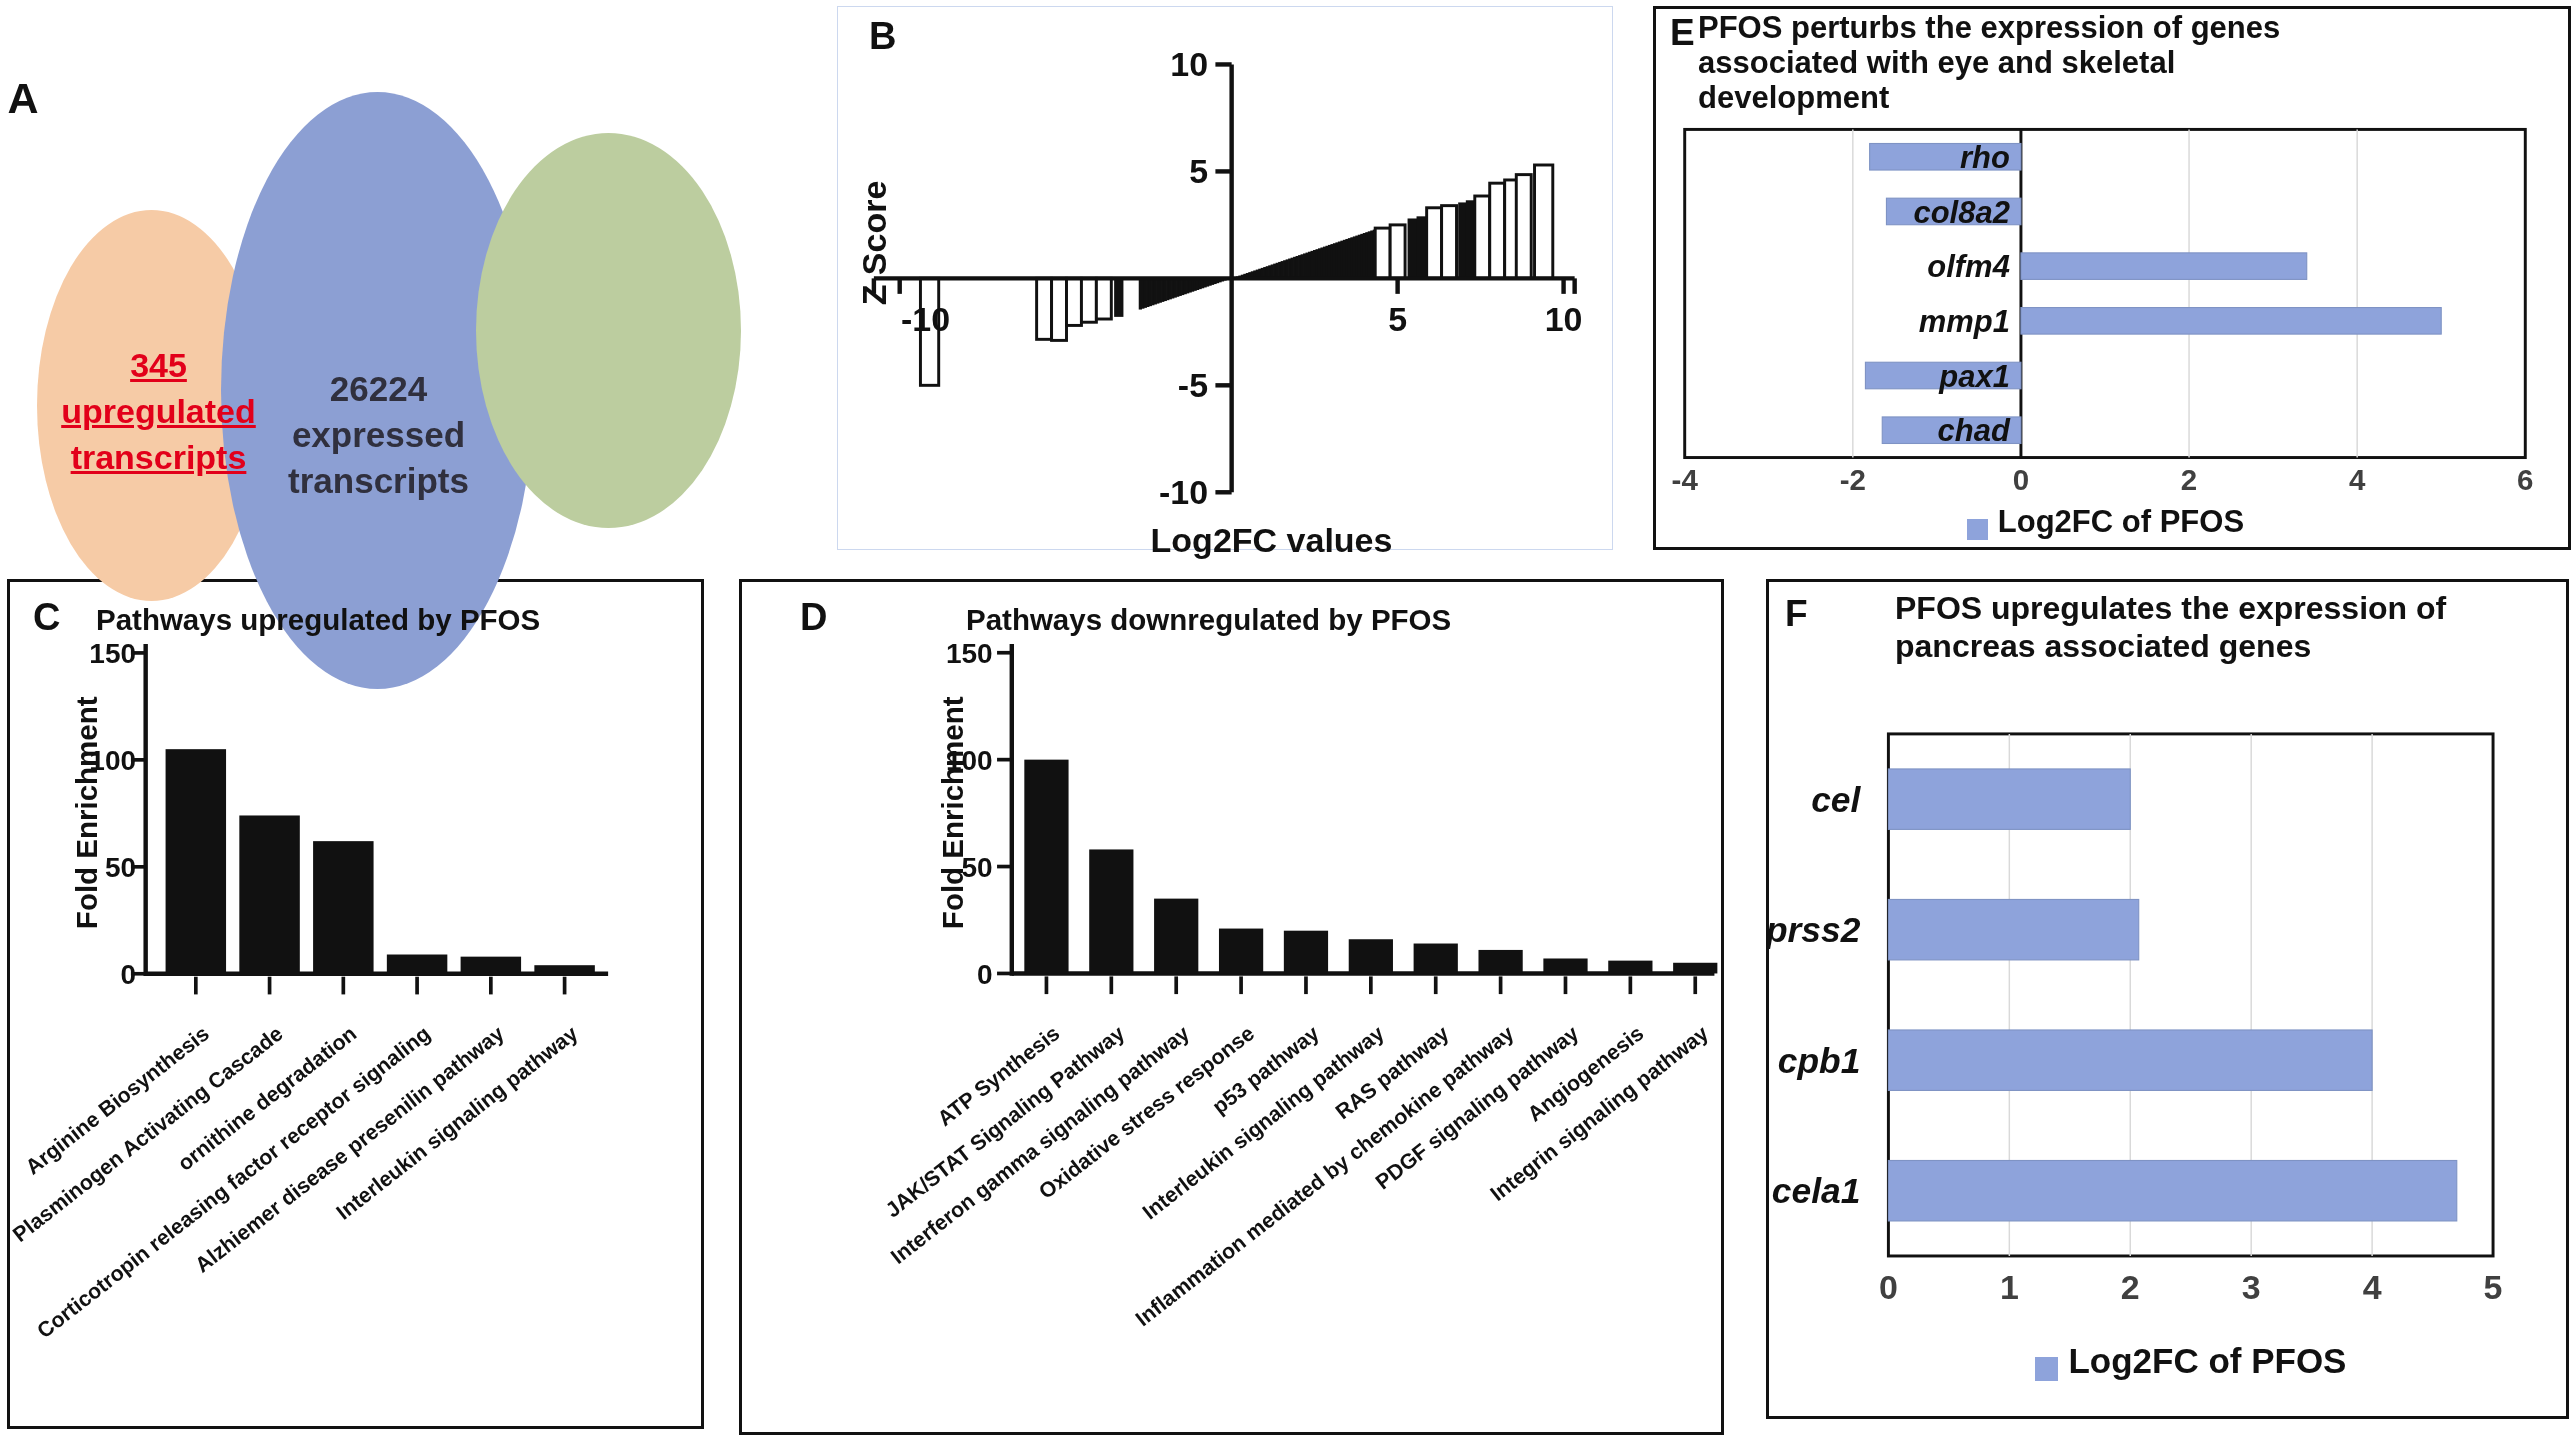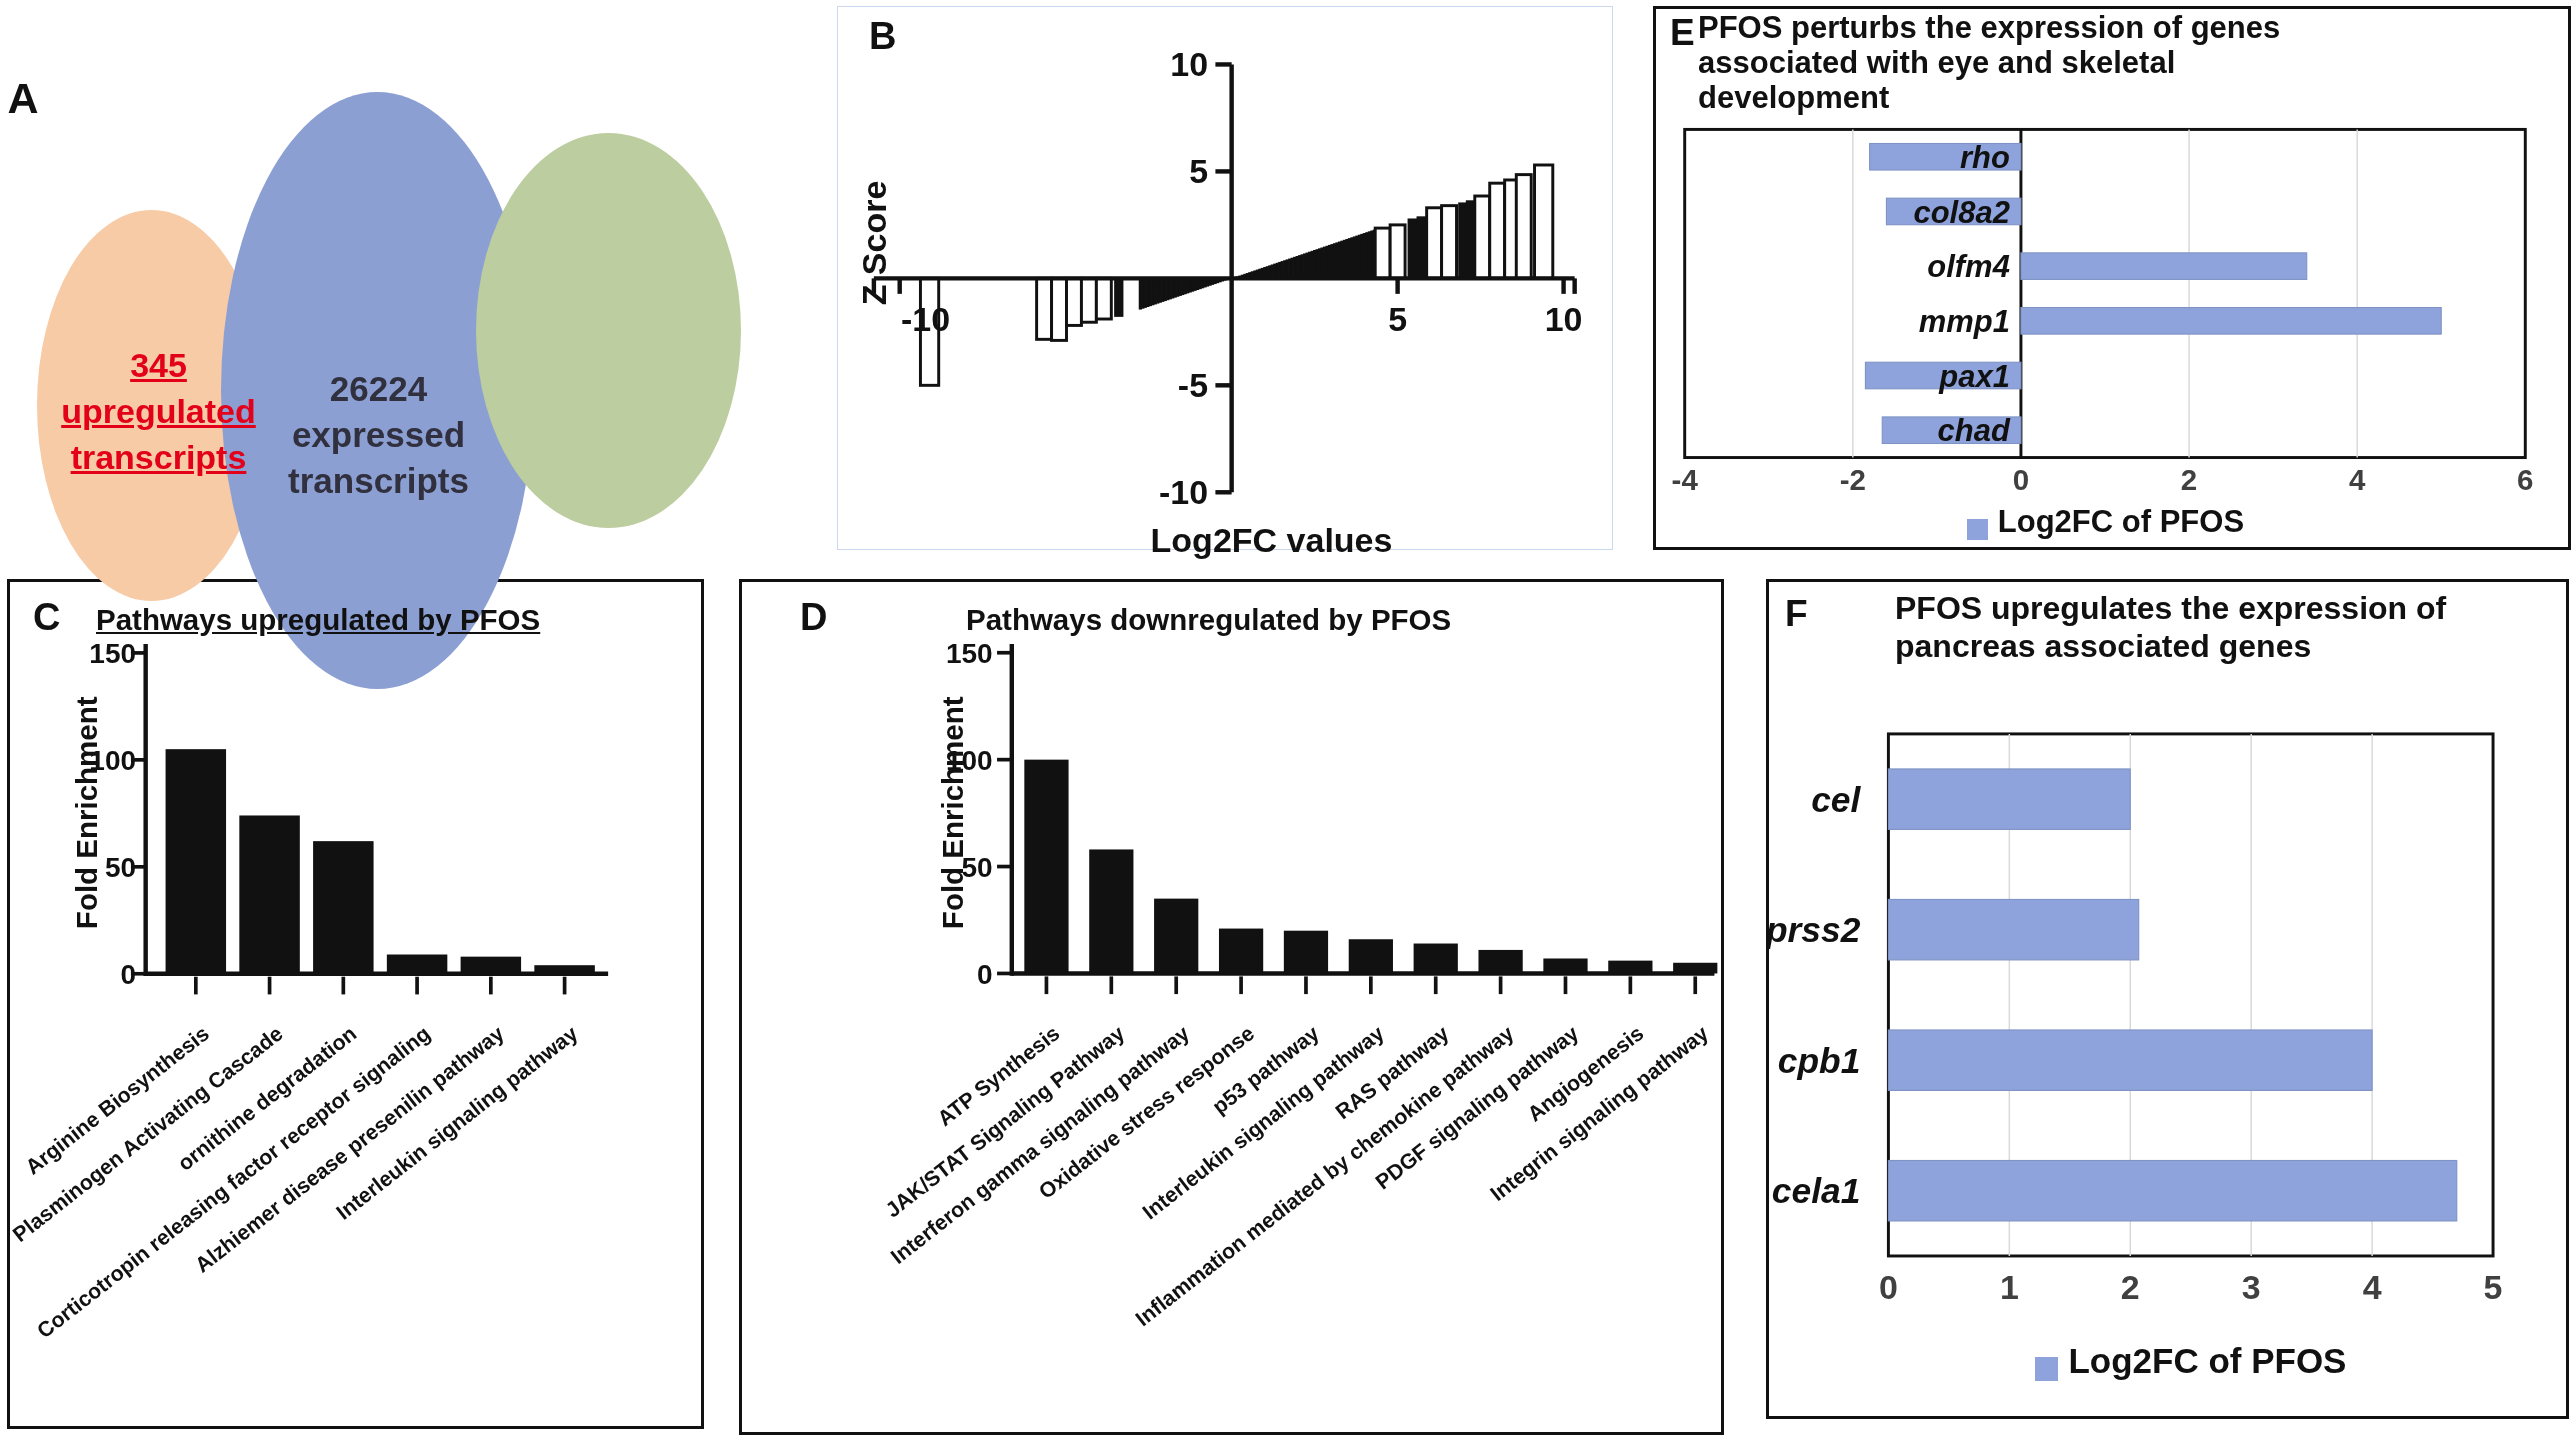--- a/index.html
+++ b/index.html
@@ -169,21 +169,21 @@
     <line x1="1670" y1="522" x2="1648" y2="522" stroke="#111" stroke-width="6"></line>
     <text x="1638" y="538" font-size="46" font-weight="bold" text-anchor="end" fill="#111">-5</text>
     <line x1="1670" y1="667" x2="1648" y2="667" stroke="#111" stroke-width="6"></line>
     <text x="1638" y="683" font-size="46" font-weight="bold" text-anchor="end" fill="#111">-10</text>
   </svg>
 <div class="axlabel rot" style="left:754px;top:226px;width:236px;height:34px;font-size:34px;">Z Score</div>
 <div class="axlabel" style="left:1087px;top:500px;width:369px;font-size:34px;margin-top:21px;">Log2FC values</div>
 
 <div class="panel blackbox" style="left:7.4px;top:579px;width:697px;height:850px;"></div>
 <div class="plabel" style="left:33px;top:596px;font-size:38px;">C</div>
-<div class="title" style="left:96px;top:603px;width:560px;font-size:29.5px;text-decoration:underline;">Pathways upregulated by PFOS</div>
+<div class="title" style="left:96px;top:603px;width:560px;font-size:29.5px;">Pathways upregulated by PFOS</div>
 <svg class="chart" id="chart-c" style="left:7.4px;top:579px;" width="697" height="850" viewBox="10 785 945 1152">
     <line x1="198" y1="1323" x2="198" y2="873" stroke="#111" stroke-width="6"></line>
     <line x1="198" y1="1320" x2="825" y2="1320" stroke="#111" stroke-width="6"></line>
     <line x1="198" y1="1320" x2="178" y2="1320" stroke="#111" stroke-width="5"></line>
     <text x="185" y="1334" font-size="38" font-weight="bold" text-anchor="end" fill="#111">0</text>
     <line x1="198" y1="1175" x2="178" y2="1175" stroke="#111" stroke-width="5"></line>
     <text x="185" y="1189" font-size="38" font-weight="bold" text-anchor="end" fill="#111">50</text>
     <line x1="198" y1="1030" x2="178" y2="1030" stroke="#111" stroke-width="5"></line>
     <text x="185" y="1044" font-size="38" font-weight="bold" text-anchor="end" fill="#111">100</text>
     <line x1="198" y1="885" x2="178" y2="885" stroke="#111" stroke-width="5"></line>

